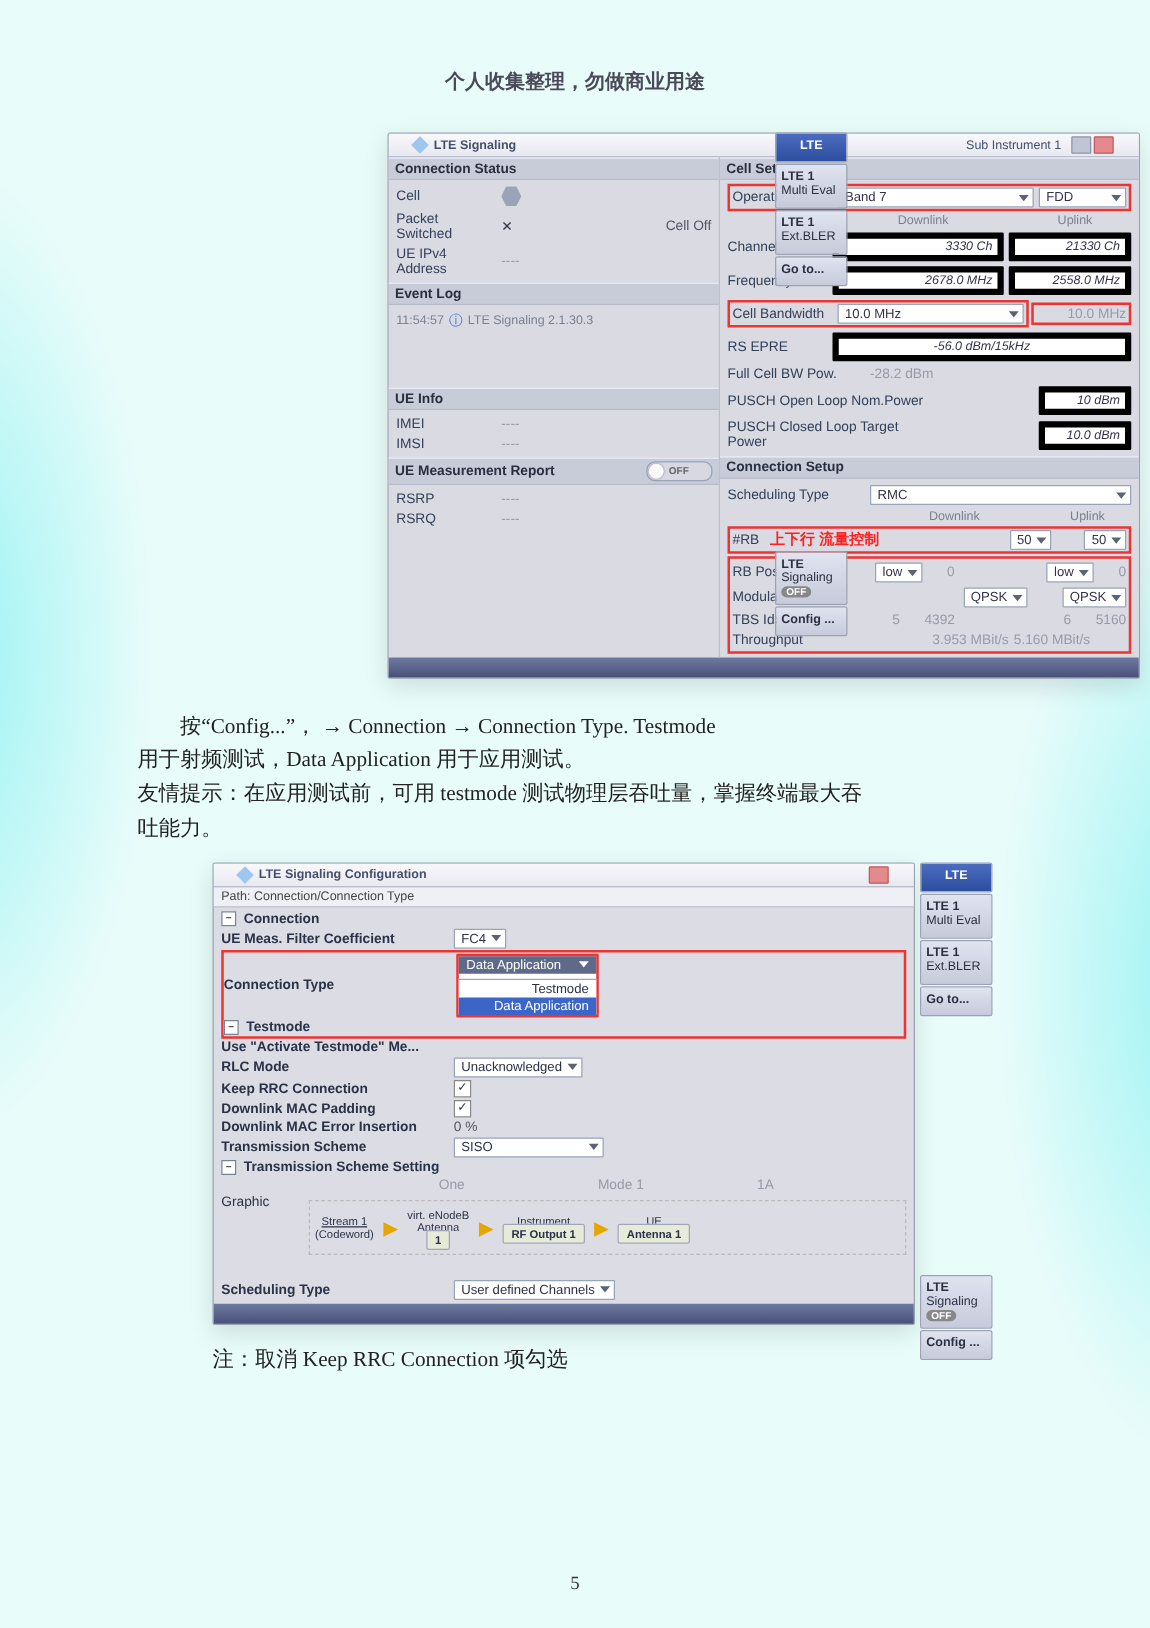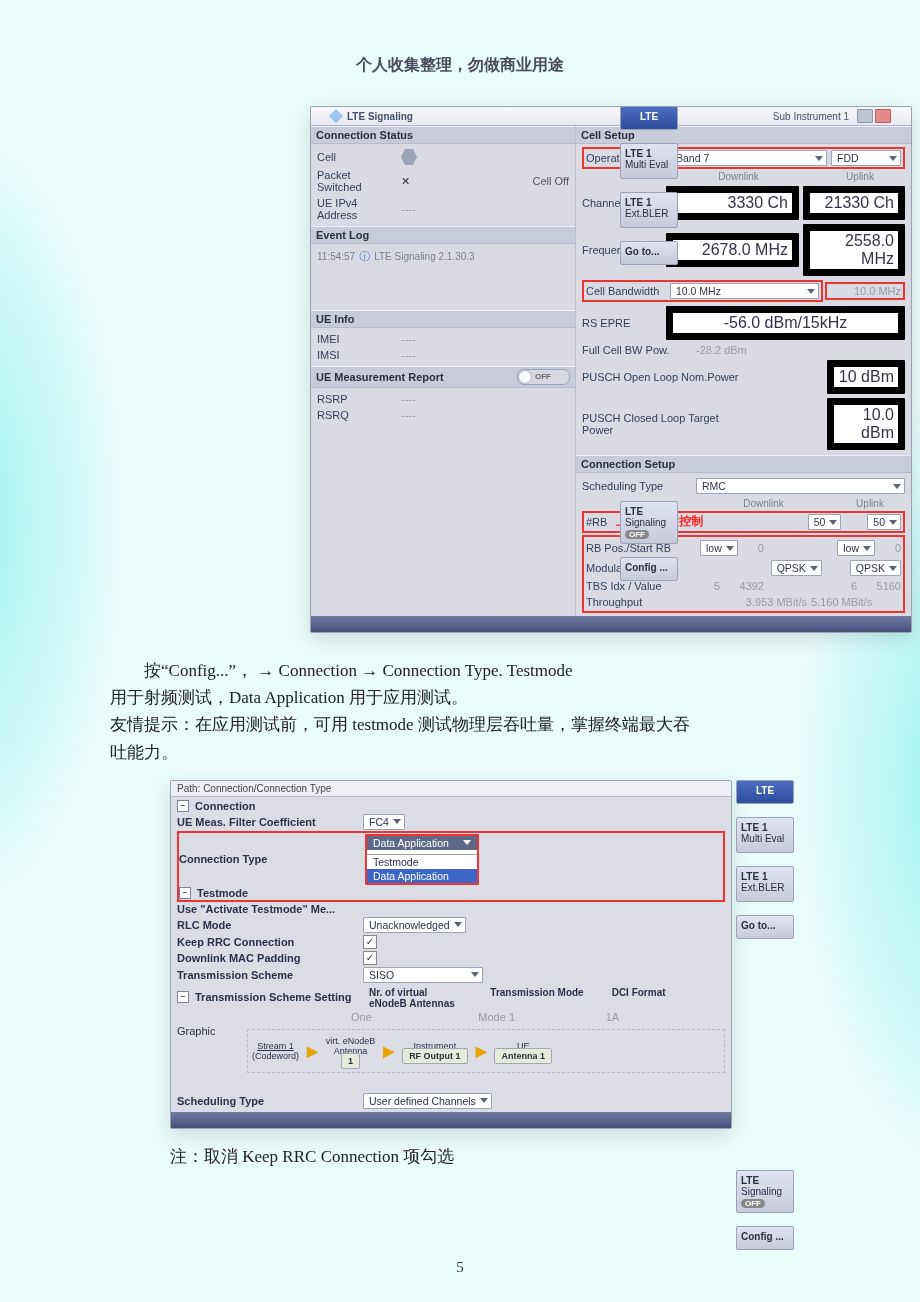--- a/index.html
+++ b/index.html
@@ -76,34 +76,34 @@
   .secbody { padding:3px 6px; }
   .row { display:flex; align-items:center; padding:2px 0; gap:4px; }
   .lbl { width: 80px; color:#33405a; }
   .lbl-mid { width: 110px; color:#33405a; }
   .lbl-wide { width: 160px; color:#33405a; }
   .val { color:#556; }
   .val-dim { color:#99a; }
   .mini { font-size:10px; color:#7a8090; }
 
   .input {
-    background:#fff; border:7px solid #000000; border-radius:1px;
-    padding:1px 4px; min-width:40px; text-align:right; font-size:16px;
+    background:#fff; border:5px solid #000000; border-radius:1px;
+    padding:1px 4px; min-width:40px; text-align:right; font-size:10px;font-style:italic;
   }
   .dd {
     background:#fff; border:1px solid #9aa4b8; border-radius:1px;
     padding:1px 3px 1px 5px; display:inline-flex; align-items:center; gap:4px;
     font-size:10.5px;
   }
   .dd .caret { width:0;height:0;border-left:4px solid transparent;border-right:4px solid transparent;border-top:5px solid #5a6476; }
 
   .redbox { border:2px solid #e33; }
 
   .right-side-tabs {
-    display:flex; flex-direction:column; gap:13px;
+    display:flex; flex-direction:column; gap:1px;
     position:absolute; right:0; top:0; width:58px;
     font-size:10px;
   }
   .side-tab {
     background:linear-gradient(#e0e4f0,#c6cada);
     border:1px solid #9ca2b4; border-radius:2px;
     padding:4px; color:#2a3042; font-weight:bold;
     min-height:26px;
   }
   .side-tab.single { min-height:14px; }
@@ -418,41 +418,47 @@
 <div class="bodytext">
   <div class="indent">按“Config...”，  →  Connection  →  Connection  Type.   Testmode</div>
   <div>用于射频测试，Data  Application 用于应用测试。</div>
   <div>友情提示：在应用测试前，可用 testmode 测试物理层吞吐量，掌握终端最大吞</div>
   <div>吐能力。</div>
 </div>
 
 <div style="padding-top:14px;">
 <div class="win-wrap" style="margin:0 auto;width:780px;">
   <div class="win indent2" style="width:560px;">
+    <div class="titlebar">
+      <span style="width:10px;height:10px;background:#9ec7ef;transform:rotate(45deg);margin-right:6px;"></span>
+      <span>LTE Signaling Configuration</span>
+      <span class="spacer"></span>
+      <span class="wbtn close"></span>
+    </div>
     <div class="pathline">Path:  Connection/Connection Type</div>
 
     <div class="tree">
       <div class="node">
             <span class="tog">−</span>
             <span class="nodelabel">Connection</span>
           </div>
 
 
       <div class="node ind1">
             <span class="nodelabel">UE Meas. Filter Coefficient</span>
         <span class="dd">
               <span>FC4</span>
               <span class="caret"></span>
             </span>
           </div>
 
       <div class="redbox" style="padding:0;">
         <div class="node ind1">
               <span class="nodelabel">Connection Type</span>
-          <span class="ctrl" style="position:relative;">
+          <span class="ctrl" style="position:relative;text-align:right;">
             <span class="dd dd-wide dd-redout" style="flex-direction:column;padding:0;align-items:stretch;">
               <span class="dd-red-item">
                     <span>Data Application</span>
                     <span class="caret" style="border-top-color:#fff"></span>
                   </span>
               <span class="dd-red-list">
                 <span class="it" style="display:block;">Testmode</span>
                 <span class="it sel" style="display:block;">Data Application</span>
               </span>
             </span>
@@ -476,38 +482,36 @@
           </div>
 
       <div class="node ind2">
             <span class="nodelabel">Keep RRC Connection</span>
         <span class="check">✓</span>
           </div>
       <div class="node ind2">
             <span class="nodelabel">Downlink MAC Padding</span>
         <span class="check">✓</span>
           </div>
+      <div class="node ind2">
+            <span class="nodelabel">Downlink MAC Error Insertion</span>
+        <span class="val">0 %</span>
+          </div>
 
       <div class="node ind1">
             <span class="nodelabel">Transmission Scheme</span>
         <span class="dd dd-wide">
               <span>SISO</span>
               <span class="caret"></span>
             </span>
           </div>
 
       <div class="node ind1">
             <span class="tog">−</span>
             <span class="nodelabel" style="width:168px">Transmission Scheme Setting</span>
-        <span class="tree-col-headers" style="flex:1;">
-          <span style="white-space:pre-line;">Nr. of virtual
-eNodeB Antennas</span>
-          <span>Transmission Mode</span>
-          <span>DCI Format</span>
-        </span>
       </div>
       <div class="node ind2">
             <span class="nodelabel plain" style="width:168px"></span>
         <span style="flex:1;display:flex;gap:8px;">
           <span style="flex:1;" class="val-dim">One</span>
           <span style="flex:1;" class="val-dim">Mode 1</span>
           <span style="flex:1;" class="val-dim">1A</span>
         </span>
       </div>
 

